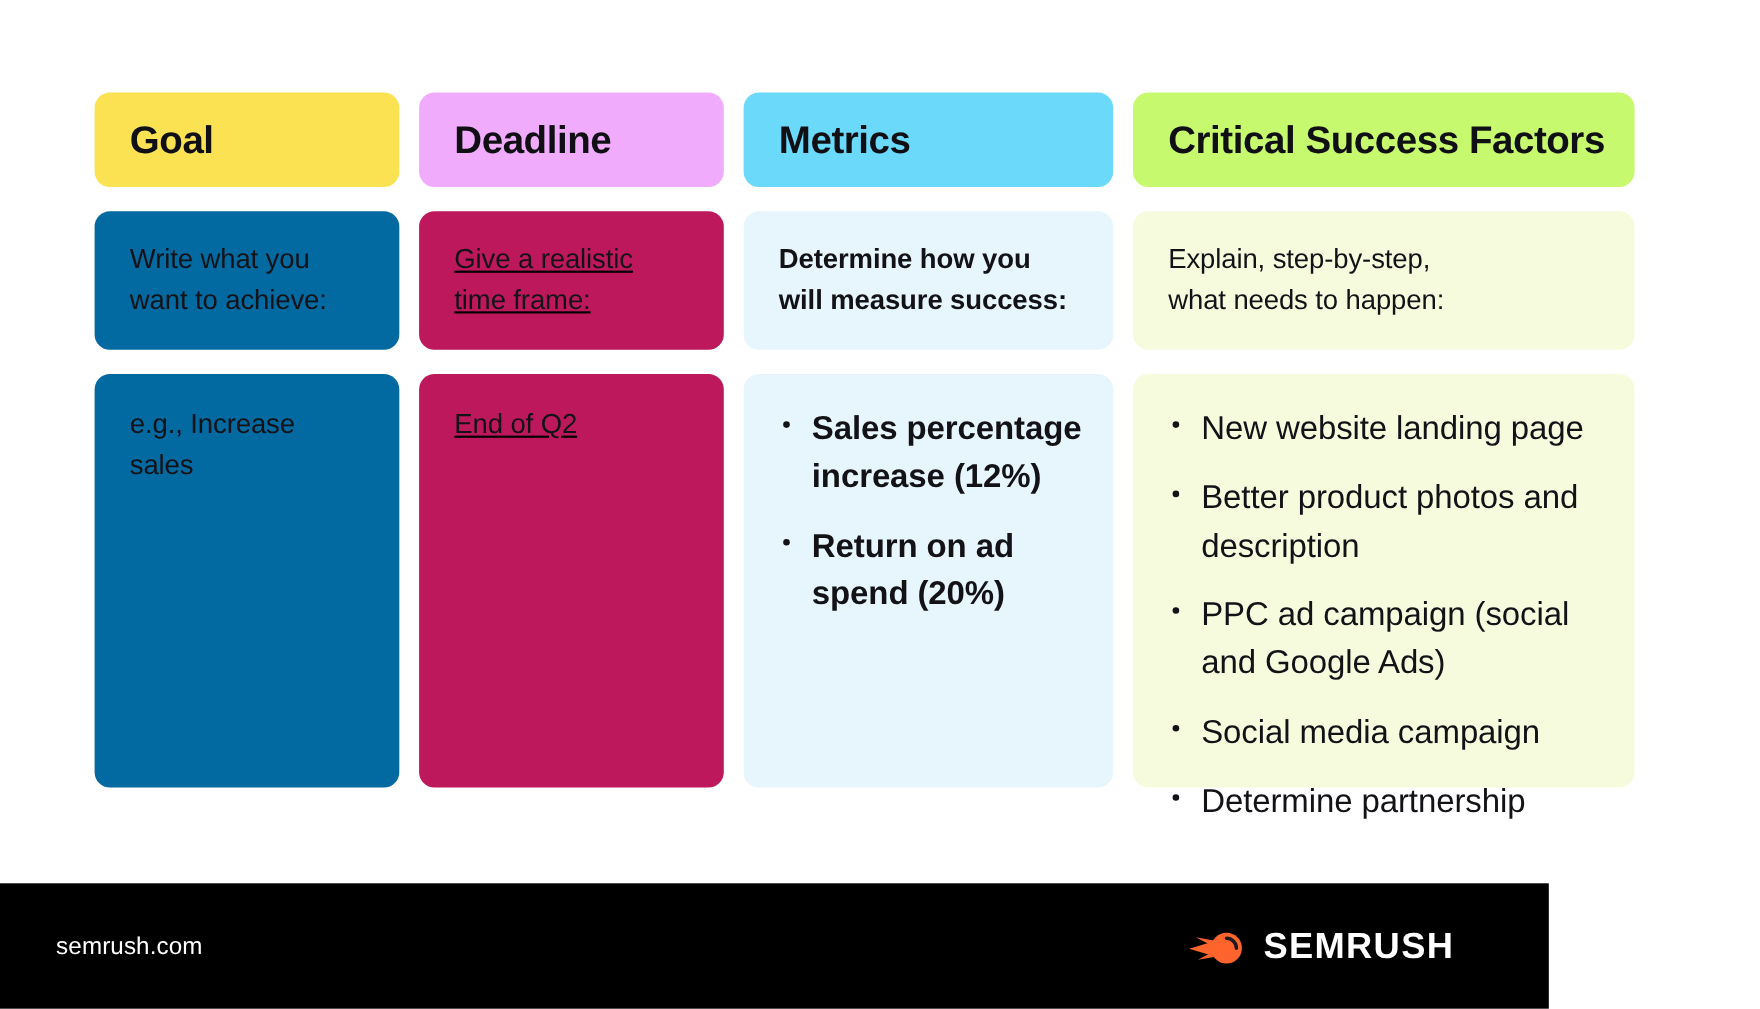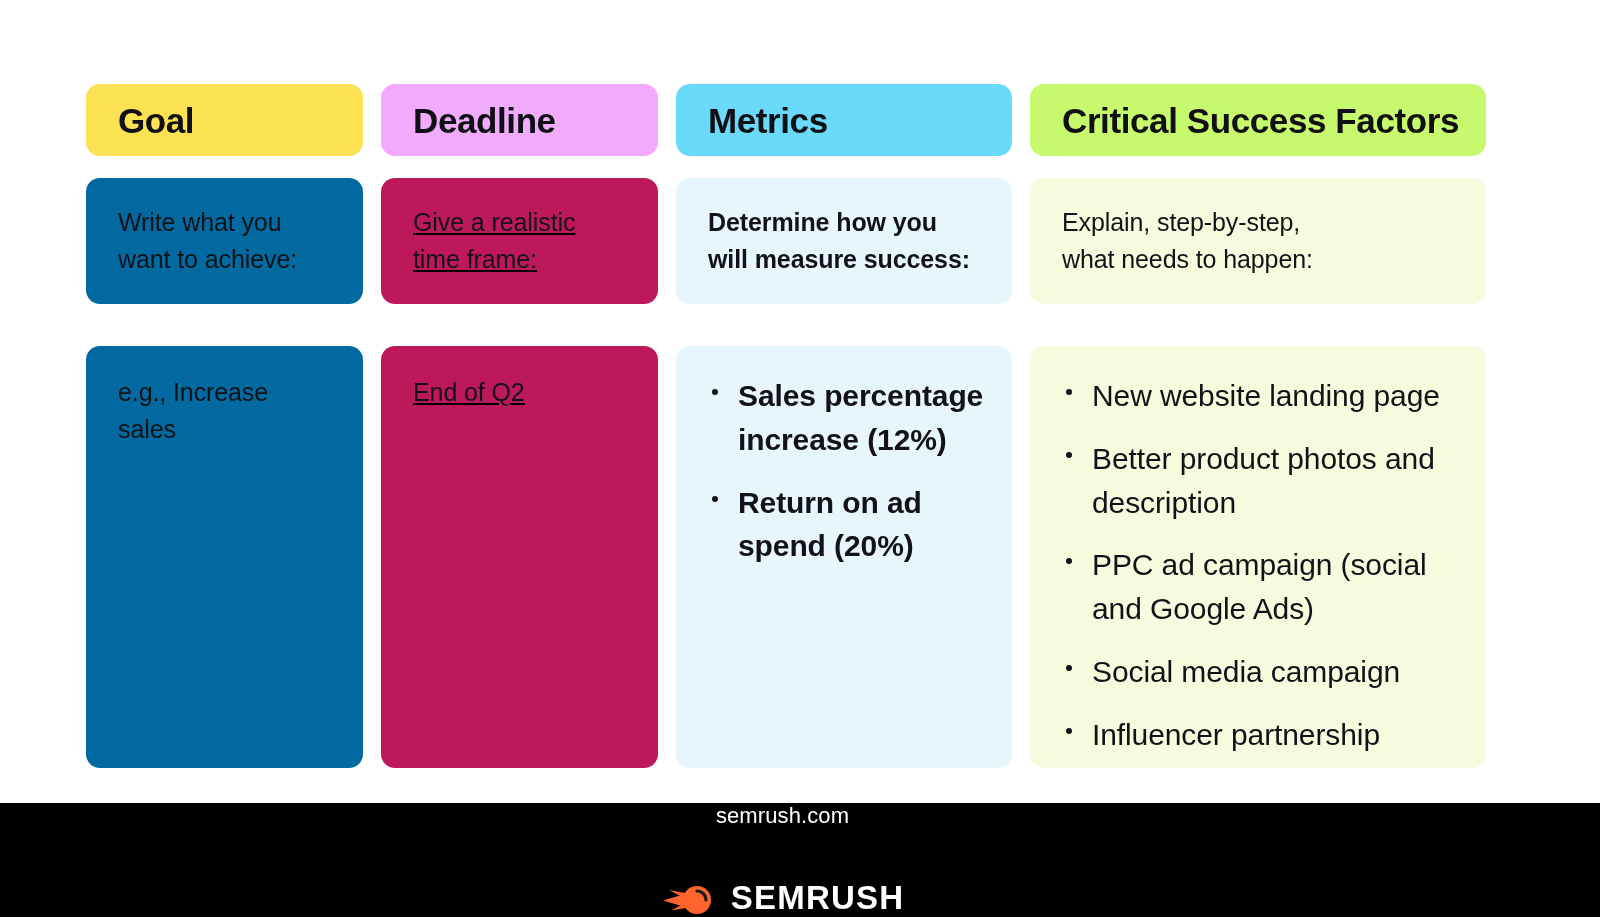--- a/index.html
+++ b/index.html
@@ -25,21 +25,21 @@
     column-gap: 18px;
   }
 
   .col {
     display: flex;
     flex-direction: column;
     row-gap: 22px;
   }
 
   .header-cell {
-    height: 72px;
+    height: 86px;
     border-radius: 14px;
     display: flex;
     align-items: center;
     padding: 0 0 0 32px;
     box-sizing: border-box;
   }
   .header-cell .htxt {
     font-size: 35px;
     font-weight: 700;
     color: #0f0f14;
@@ -57,25 +57,24 @@
   .instr-cell .itxt {
     font-size: 25px;
     color: #121217;
     line-height: 1.46;
     letter-spacing: -0.1px;
     display: block;
     white-space: pre-line;
   }
 
   .body-cell {
-    height: 422px;
+    height: 376px;
     border-radius: 14px;
     padding: 28px 22px 0 32px;
     box-sizing: border-box;
-    margin-top: 20px;
   }
   .body-cell .btxt {
     font-size: 25px;
     color: #121217;
     line-height: 1.46;
     letter-spacing: -0.1px;
     display: block;
     white-space: pre-line;
   }
 
@@ -115,29 +114,28 @@
   .col.c2 .instr-cell, .col.c2 .body-cell { background: #E7F6FD; font-weight: bold; }
 
   .col.c3 .header-cell { background: #C6F96E; }
   .col.c3 .instr-cell, .col.c3 .body-cell { background: #F6FBDE; }
 
   
   .footer {
     position: absolute;
     left: 0;
     bottom: 0;
-    width: 1600px;
+    width: 1408px;
     height: 114px;
     background: #000000;
     display: flex;
     align-items: center;
     justify-content: space-between;
     padding: 0 86px 0 51px;
     box-sizing: border-box;
-    flex-direction: column;
   }
   .footer-url {
     color: #ffffff;
     font-size: 22px;
     letter-spacing: 0.1px;
   }
   .brand {
     display: flex;
     align-items: center;
     gap: 14px;
@@ -209,21 +207,21 @@
     <div class="instr-cell">
       <span class="itxt">Explain, step-by-step,
 what needs to happen:</span>
     </div>
     <div class="body-cell">
       <ul class="bullets">
         <li>New website landing page</li>
         <li>Better product photos and description</li>
         <li>PPC ad campaign (social and Google Ads)</li>
         <li>Social media campaign</li>
-        <li>Influencer partnership</li>
+        <li>Determine partnership</li>
       </ul>
     </div>
   </div>
 
 </div>
 
 <div class="footer">
   <span class="footer-url">semrush.com</span>
   <div class="brand">
     <svg class="comet" viewBox="0 0 56 38">

